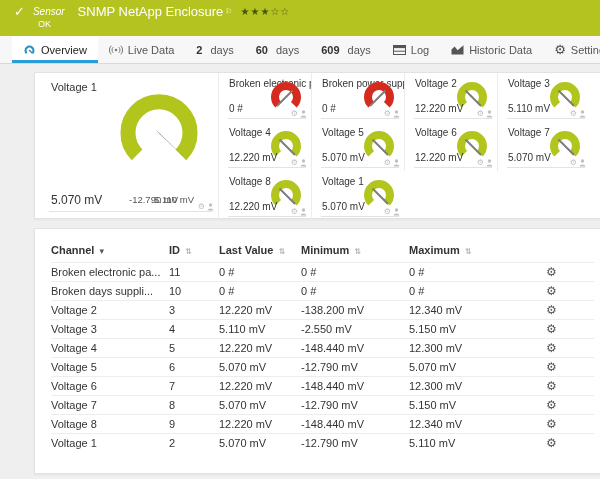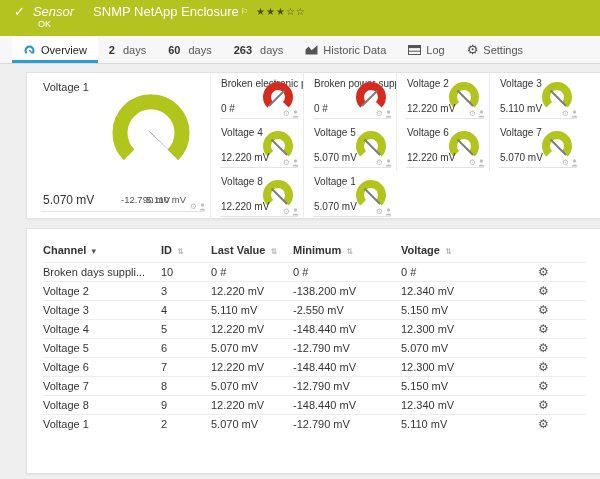--- a/index.html
+++ b/index.html
@@ -3,38 +3,38 @@
 <meta charset="utf-8">
 <style>
   * { margin:0; padding:0; box-sizing:border-box; }
   html,body { width:600px; height:479px; overflow:hidden; background:#efefef;
     font-family:"Liberation Sans","DejaVu Sans",sans-serif; }
 
   
   .sensor-header { height:36px; background:#b4c31f; color:#fff; padding:4px 10px 0 14px; }
   .sensor-header .row1 { display:flex; align-items:center; }
   .hdr-check { font-weight:bold; font-size:13px; margin-right:8px; }
-  .title-prefix { font-style:italic; font-size:13px; margin-right:19px; }
+  .title-prefix { font-style:italic; font-size:10px; margin-right:13px; }
   .sensor-title { font-size:13px;text-align:right; }
   .flag-icon { font-size:8px; vertical-align:super; margin-left:2px; }
   .stars { color:#47520e; font-size:10px; letter-spacing:1px; margin-left:8px; cursor:pointer; }
   .status-ok { font-size:9px; font-weight:normal; margin-left:24px; margin-top:0px; }
 
   
   .tabbar { height:28px; background:#f7f7f7; border-bottom:1px solid #d9d9d9;
     display:flex; padding:0 12px; }
   .tab { display:flex; align-items:center; gap:5px; padding:0 11px; font-size:11px;
     color:#555; cursor:pointer; white-space:nowrap; }
   .tab.active { background:#fff; box-shadow:inset 0 -3px 0 #2b9dd6; color:#222; }
   .tab .strong { font-weight:bold; color:#333; margin-right:3px; }
   .tab svg { display:block; }
   .gear-glyph { font-size:13px; color:#4a4a4a; line-height:1; }
 
   
-  .content { padding:8px 5px 0 26px; }
+  .content { padding:8px 5px 0 34px; }
   .panel { background:#fff; border:1px solid #e2e2e2; width:577px;
     box-shadow:0 1px 2px rgba(0,0,0,0.05); }
   .panel.gauges { height:147px; margin-bottom:9px; display:flex; }
 
   
   .main-gauge-cell { width:185px; position:relative; cursor:pointer; }
   .main-gauge-cell::after { content:""; position:absolute; left:14px; right:6px; bottom:6px;
     border-bottom:1px solid #e3e3e3; }
   .main-gauge-label { position:absolute; top:8px; left:16px; font-size:11px; color:#333; }
   .main-gauge-svg { position:absolute; top:14px; right:12px; }
@@ -87,44 +87,54 @@
 
 <div class="tabbar">
   <div class="tab active">
     <svg width="13" height="12" viewBox="0 0 12 12">
       <path d="M 3.2 9.3 A 3.9 3.9 0 1 1 8.8 9.3" fill="none" stroke="#2794c4" stroke-width="2.2"></path>
       <line x1="5.6" y1="6" x2="8.9" y2="9.3" stroke="#2794c4" stroke-width="1.4"></line>
     </svg>
     <span>Overview</span>
   </div>
   <div class="tab">
+    <svg width="14" height="10" viewBox="0 0 14 10">
+      <circle cx="7" cy="5" r="1.3" fill="#777"></circle>
+      <path d="M 4.2 2.2 A 3.9 3.9 0 0 0 4.2 7.8" fill="none" stroke="#777" stroke-width="1"></path>
+      <path d="M 9.8 2.2 A 3.9 3.9 0 0 1 9.8 7.8" fill="none" stroke="#777" stroke-width="1"></path>
+      <path d="M 2.2 0.7 A 6 6 0 0 0 2.2 9.3" fill="none" stroke="#777" stroke-width="1"></path>
+      <path d="M 11.8 0.7 A 6 6 0 0 1 11.8 9.3" fill="none" stroke="#777" stroke-width="1"></path>
+    </svg>
+    <span>Live Data</span>
+  </div>
+  <div class="tab">
     <span class="strong">2</span>
     <span>days</span>
   </div>
   <div class="tab">
     <span class="strong">60</span>
     <span>days</span>
   </div>
   <div class="tab">
-    <span class="strong">263</span>
+    <span class="strong">609</span>
     <span>days</span>
-  </div>
-  <div class="tab">
-    <svg width="13" height="11" viewBox="0 0 13 11">
-      <path d="M0.5 10.5 L0.5 5.6 L3.6 2.6 L6.6 6.2 L12.5 1.2 L12.5 10.5 Z" fill="#555"></path>
-    </svg>
-    <span>Historic Data</span>
   </div>
   <div class="tab">
     <svg width="13" height="10" viewBox="0 0 13 10">
       <rect x="0.5" y="0.5" width="12" height="9" fill="none" stroke="#555"></rect>
       <rect x="0.5" y="0.5" width="12" height="2.6" fill="#555"></rect>
       <line x1="0.5" y1="6.2" x2="12.5" y2="6.2" stroke="#555"></line>
     </svg>
     <span>Log</span>
+  </div>
+  <div class="tab">
+    <svg width="13" height="11" viewBox="0 0 13 11">
+      <path d="M0.5 10.5 L0.5 5.6 L3.6 2.6 L6.6 6.2 L12.5 1.2 L12.5 10.5 Z" fill="#555"></path>
+    </svg>
+    <span>Historic Data</span>
   </div>
   <div class="tab">
     <span class="gear-glyph">⚙</span>
     <span>Settings</span>
   </div>
 </div>
 
 <div class="content">
 
   <div class="panel gauges">
@@ -331,28 +341,36 @@
           </th>
           <th class="num">
             <span>Last Value</span>
             <span class="sort-icon">⇅</span>
           </th>
           <th class="num">
             <span>Minimum</span>
             <span class="sort-icon">⇅</span>
           </th>
           <th class="num">
-            <span>Voltage</span>
+            <span>Maximum</span>
             <span class="sort-icon">⇅</span>
           </th>
           <th></th>
         </tr>
       </thead>
       <tbody>
           <tr>
+    <td>Broken electronic pa...</td>
+    <td>11</td>
+    <td class="num">0 #</td>
+    <td class="num">0 #</td>
+    <td class="num">0 #</td>
+    <td class="gearcell"><span class="row-gear">⚙</span></td>
+  </tr>
+          <tr>
     <td>Broken days suppli...</td>
     <td>10</td>
     <td class="num">0 #</td>
     <td class="num">0 #</td>
     <td class="num">0 #</td>
     <td class="gearcell"><span class="row-gear">⚙</span></td>
   </tr>
           <tr>
     <td>Voltage 2</td>
     <td>3</td>

